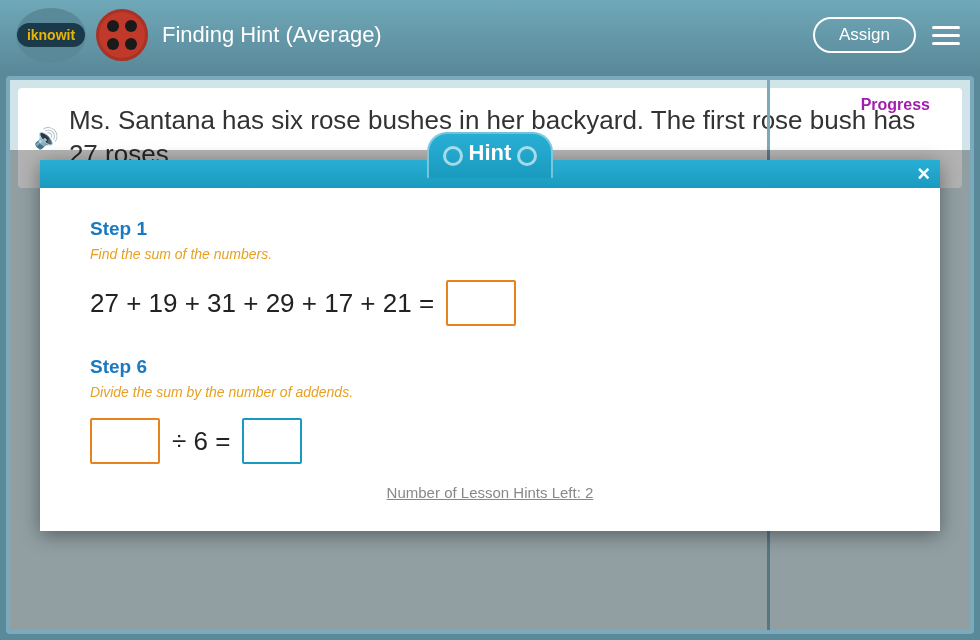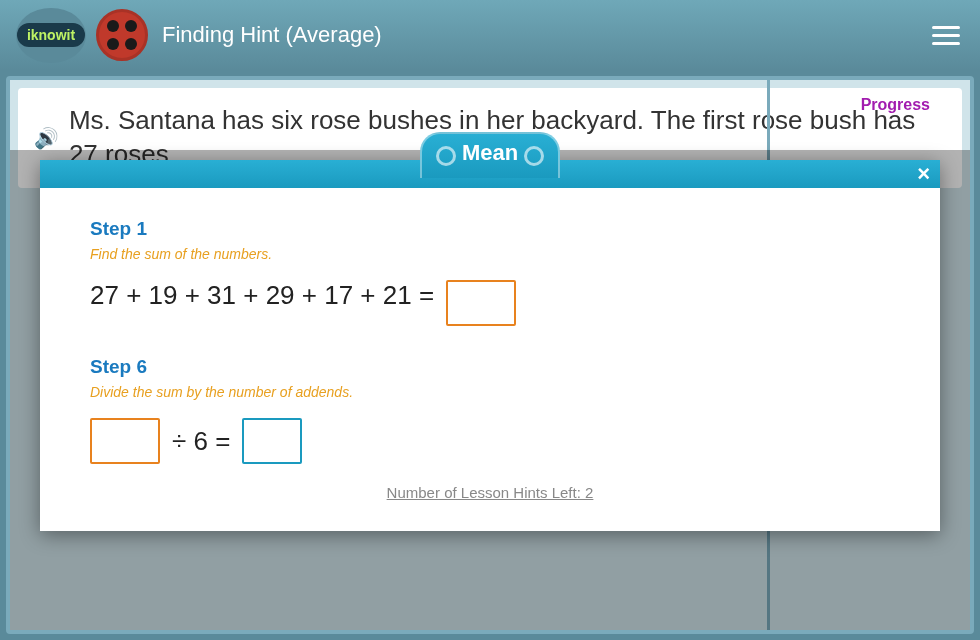--- a/index.html
+++ b/index.html
@@ -27,21 +27,21 @@
       border-radius: 50%;
       width: 70px;
       height: 55px;
       display: flex;
       align-items: center;
       justify-content: center;
     }
 
     .logo-text {
       background: #1a3a4a;
-      color: #bef264;
+      color: #eab308;
       border-radius: 12px;
       padding: 4px 10px;
       font-size: 14px;
       font-weight: bold;
       position: relative;
     }
 
     .film-icon {
       width: 52px;
       height: 52px;
@@ -259,21 +259,21 @@
 
     .step-description {
       color: #e8a020;
       font-style: italic;
       font-size: 14px;
       margin-bottom: 18px;
     }
 
     .equation-line {
       display: flex;
-      align-items: flex-start;
+      align-items: center;
       font-size: 26px;
       color: #222;
       margin-bottom: 30px;
       gap: 12px;
     }
 
     .answer-box-orange {
       border: 2px solid #e8821e;
       width: 70px;
       height: 46px;
@@ -320,41 +320,42 @@
       <div class="film-dot"></div>
       <div class="film-dot"></div>
       <div class="film-dot"></div>
       <div class="film-dot"></div>
     </div>
   </div>
 
   <span class="lesson-title">Finding Hint (Average)</span>
 
   <div class="header-right">
+    <button class="assign-btn">Assign</button>
     <button class="hamburger-btn">
       <div class="hamburger-line"></div>
       <div class="hamburger-line"></div>
       <div class="hamburger-line"></div>
     </button>
   </div>
 </div>
 
 <div class="bg-content">
   <div class="bg-question-area">
     <span class="speaker-icon">🔊</span>
     <span class="question-text">Ms. Santana has six rose bushes in her backyard. The first rose bush has 27 roses</span>
   </div>
   <div class="bg-divider"></div>
   <span class="progress-label">Progress</span>
 
   <div class="modal-overlay">
     <div class="modal">
 
       <div class="hint-tab-wrapper">
-        <div class="hint-tab">Mean</div>
+        <div class="hint-tab">Hint</div>
       </div>
 
       <div class="modal-header">
         <button class="close-btn">×</button>
       </div>
 
       <div class="modal-body">
 
         <div class="step-title">Step 1</div>
         <div class="step-description">Find the sum of the numbers.</div>

